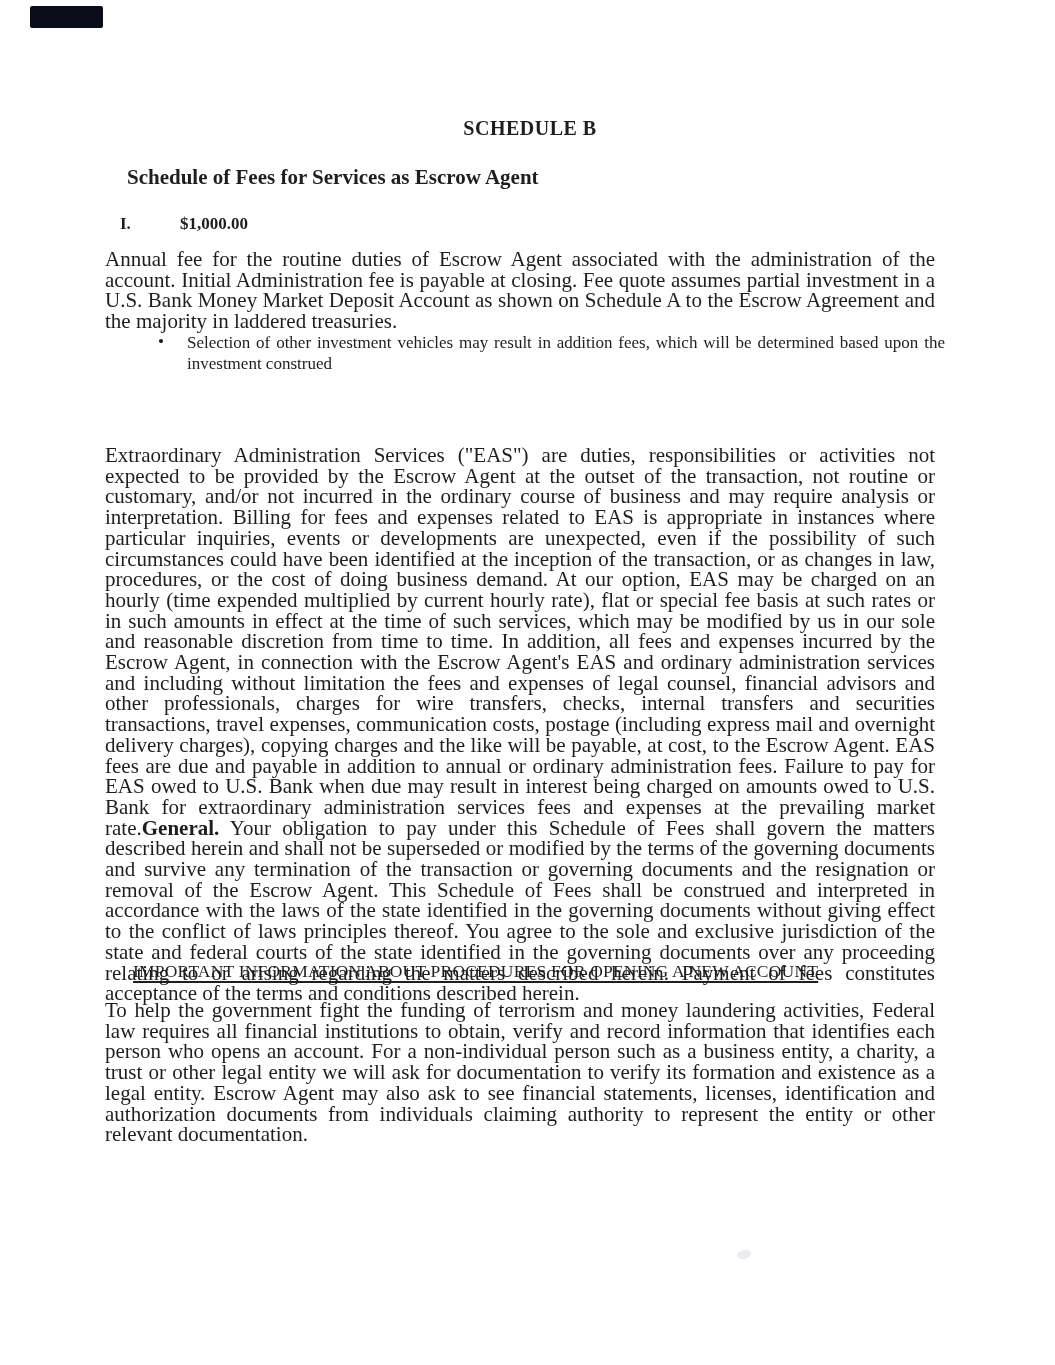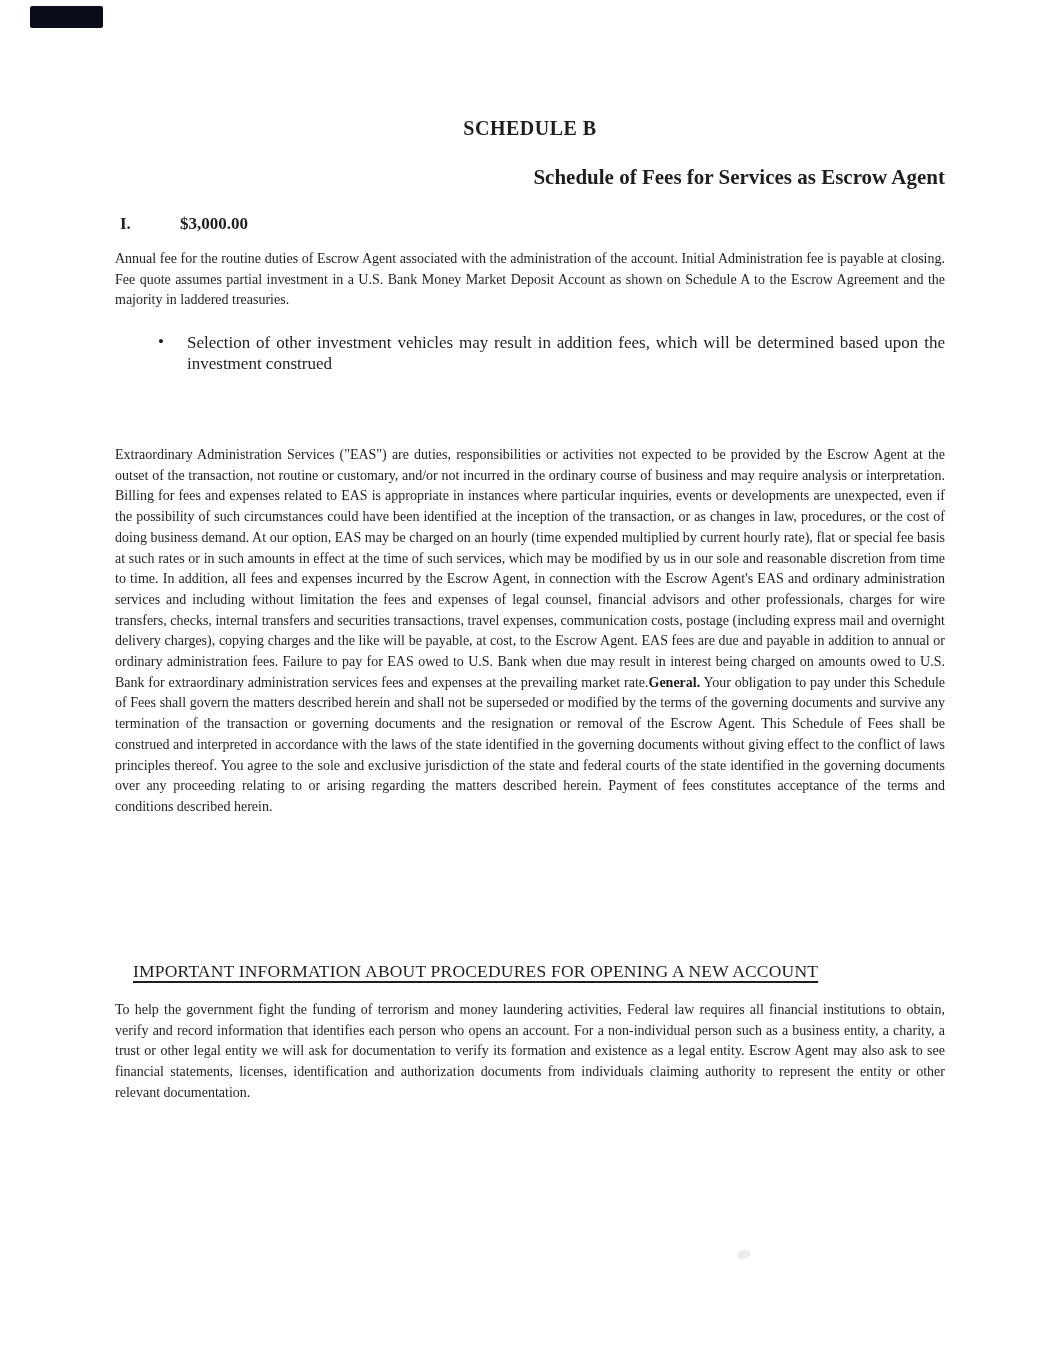--- a/index.html
+++ b/index.html
@@ -23,23 +23,23 @@
     position: absolute;
     left: 115px; top: 117px;
     width: 830px;
     text-align: center;
     font-weight: bold;
     font-size: 20px;
     letter-spacing: 0.5px;
   }
   .doc-subtitle {
     position: absolute;
-    left: 115px; top: 165px;
+    left: 127px; top: 165px;
     width: 830px;
-    text-align: right;
+    text-align: left;
     font-weight: bold;
     font-size: 21px;
   }
   .section-row {
     position: absolute;
     left: 115px;
     width: 830px;
     display: flex;
     align-items: baseline;
     font-weight: bold;
@@ -47,23 +47,23 @@
     padding-left: 5px;
     box-sizing: border-box;
   }
   .section-row.sec-1 { top: 214px; }
   .section-row.sec-2 { top: 406px; }
   .section-numeral { flex: 0 0 60px; }
   .sec-1 .section-label { flex: 0 0 320px; }
   .sec-2 .section-value { margin-left: 14px; }
   .body-para {
     position: absolute;
-    left: 115px;
+    left: 105px;
     width: 830px;
-    font-size: 14px;
+    font-size: 21px;
     line-height: 20.7px;
     text-align: justify;
   }
   .para-admin { top: 249px; }
   .para-eas   { top: 445px; }
   .para-cip   { top: 1000px; }
   .bullet-item {
     position: absolute;
     left: 115px; top: 333px;
     width: 830px;
@@ -106,21 +106,21 @@
 <div class="page">
 
   <div class="corner-mark"></div>
 
   <div class="doc-title">SCHEDULE B</div>
 
   <div class="doc-subtitle">Schedule of Fees for Services as Escrow Agent</div>
 
   <div class="section-row sec-1">
     <span class="section-numeral">I.</span>
-    <span class="section-value">$3,000.00</span>
+    <span class="section-value">$1,000.00</span>
   </div>
 
   <div class="body-para para-admin">Annual fee for the routine duties of Escrow Agent associated with the administration of the account.  Initial Administration fee is payable at closing.  Fee quote assumes partial investment in a U.S. Bank Money Market Deposit Account as shown on Schedule A to the Escrow Agreement and the majority in laddered treasuries.</div>
 
   <div class="bullet-item">
     <span class="bullet-dot">•</span>
     <div class="bullet-text">Selection of other investment vehicles may result in addition fees, which will be determined based upon the investment construed</div>
   </div>
 
 

